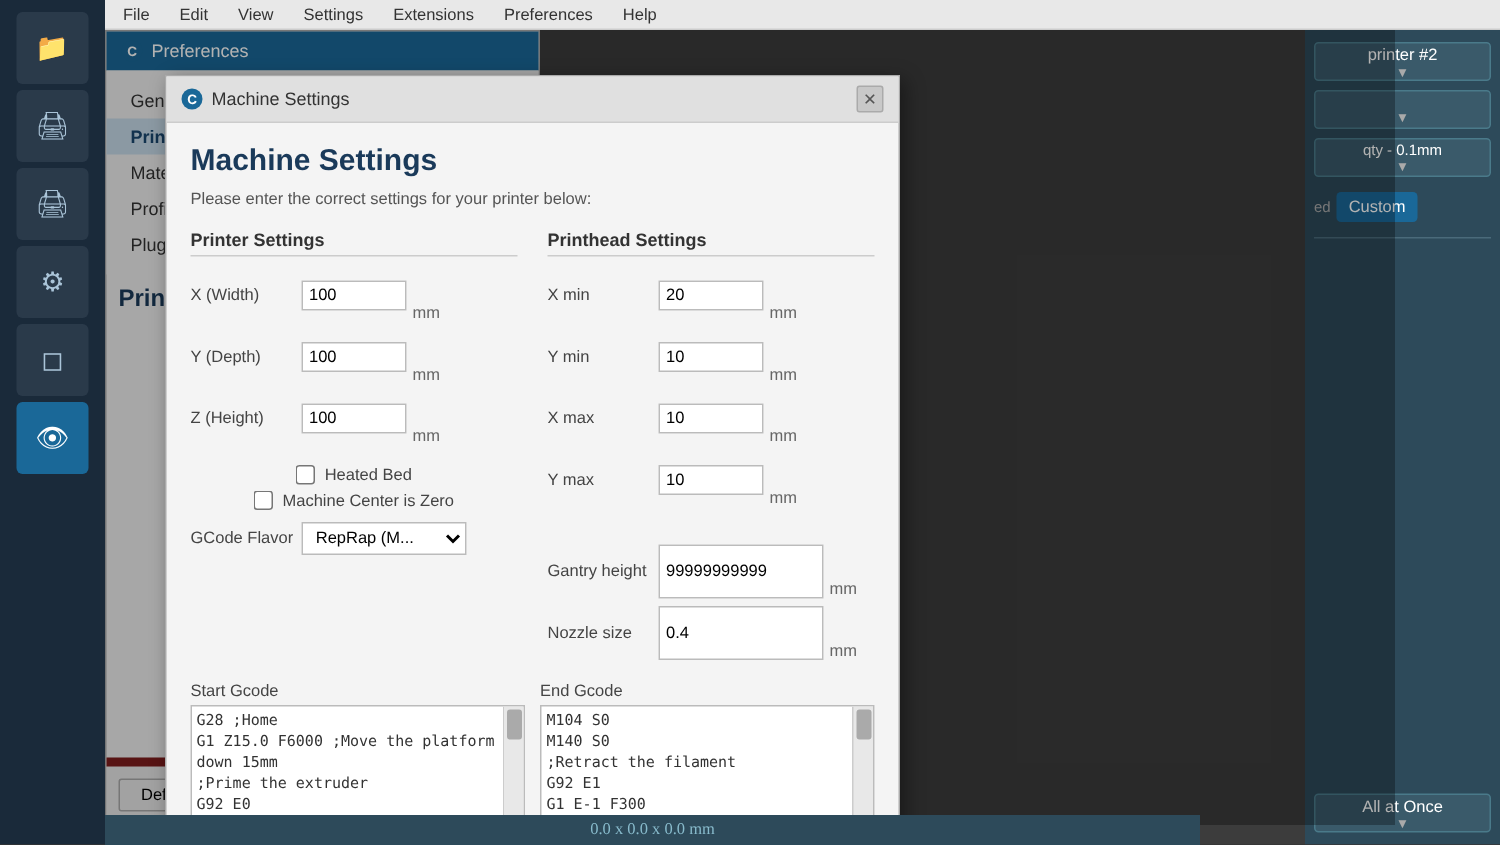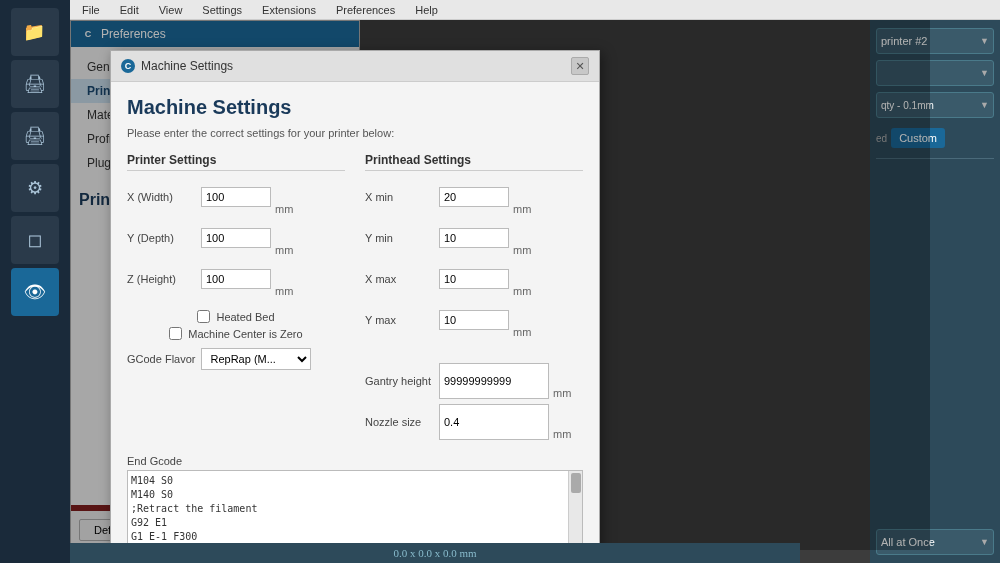--- a/index.html
+++ b/index.html
@@ -87,20 +87,21 @@
       background: #3a5a6a;
       color: white;
       border: 1px solid #4a7a8a;
       border-radius: 3px;
       font-size: 11px;
       padding: 2px 4px;
       cursor: pointer;
       display: flex;
       align-items: center;
       justify-content: space-between;
+      flex-direction: column;
     }
 
     .custom-btn {
       background: #1a6898;
       color: white;
       border: none;
       padding: 4px 8px;
       border-radius: 3px;
       cursor: pointer;
       font-size: 11px;
@@ -603,20 +604,34 @@
           <div class="field-row">
             <span class="field-label">Nozzle size</span>
             <input class="field-input-wide" type="text" value="0.4" style="">
             <span class="field-unit">mm</span>
           </div>
         </div>
       </div>
 
       <div class="gcode-section">
         <div class="gcode-col">
+          <div class="gcode-col-title">Start Gcode</div>
+          <div class="gcode-textarea-wrapper">
+            <textarea class="gcode-textarea" style="">G28 ;Home
+G1 Z15.0 F6000 ;Move the platform
+down 15mm
+;Prime the extruder
+G92 E0
+G1 F200 E3</textarea>
+            <div class="scrollbar-v">
+              <div class="scrollbar-thumb"></div>
+            </div>
+          </div>
+        </div>
+        <div class="gcode-col">
           <div class="gcode-col-title">End Gcode</div>
           <div class="gcode-textarea-wrapper">
             <textarea class="gcode-textarea" style="">M104 S0
 M140 S0
 ;Retract the filament
 G92 E1
 G1 E-1 F300
 G28 X0 Y0</textarea>
             <div class="scrollbar-v">
               <div class="scrollbar-thumb"></div>

